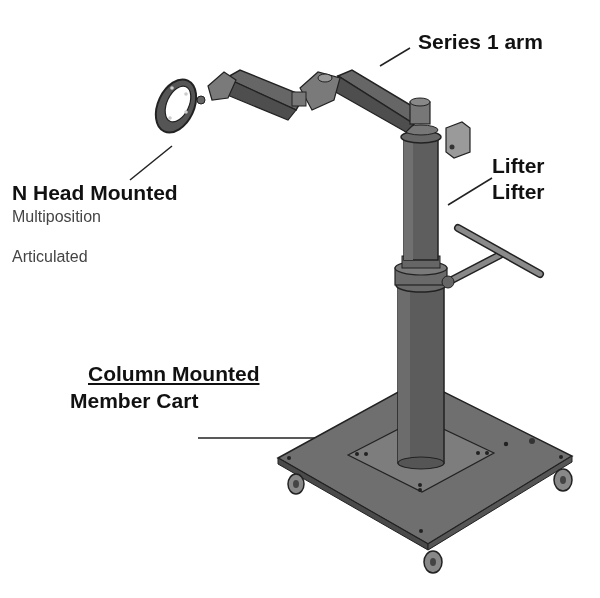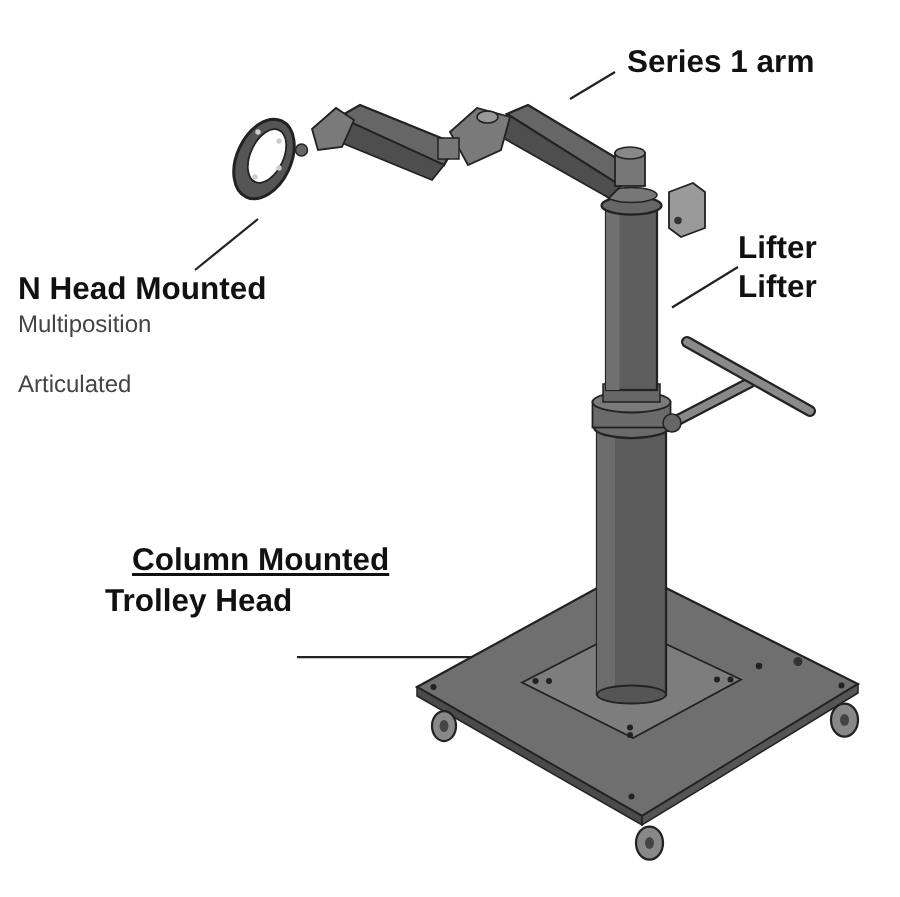--- a/index.html
+++ b/index.html
@@ -111,13 +111,13 @@
 <div class="label bold" style="left:418px; top:30px;">Series 1 arm</div>
 
 <div class="label bold" style="left:12px; top:181px; width:180px;">N Head Mounted</div>
 <div class="label light" style="left:12px; top:208px; width:180px;">Multiposition</div>
 <div class="label light" style="left:12px; top:248px; width:180px;">Articulated</div>
 
 <div class="label bold" style="left:492px; top:154px; width:100px;">Lifter</div>
 <div class="label bold" style="left:492px; top:180px; width:100px;">Lifter</div>
 
 <div class="label bold" style="left:88px; top:362px; width:210px;text-decoration:underline;">Column Mounted</div>
-<div class="label bold" style="left:70px; top:389px; width:210px;">Trolley Head</div>
+<div class="label bold" style="left:70px; top:389px; width:210px;">Member Cart</div>
 
 </body></html>

